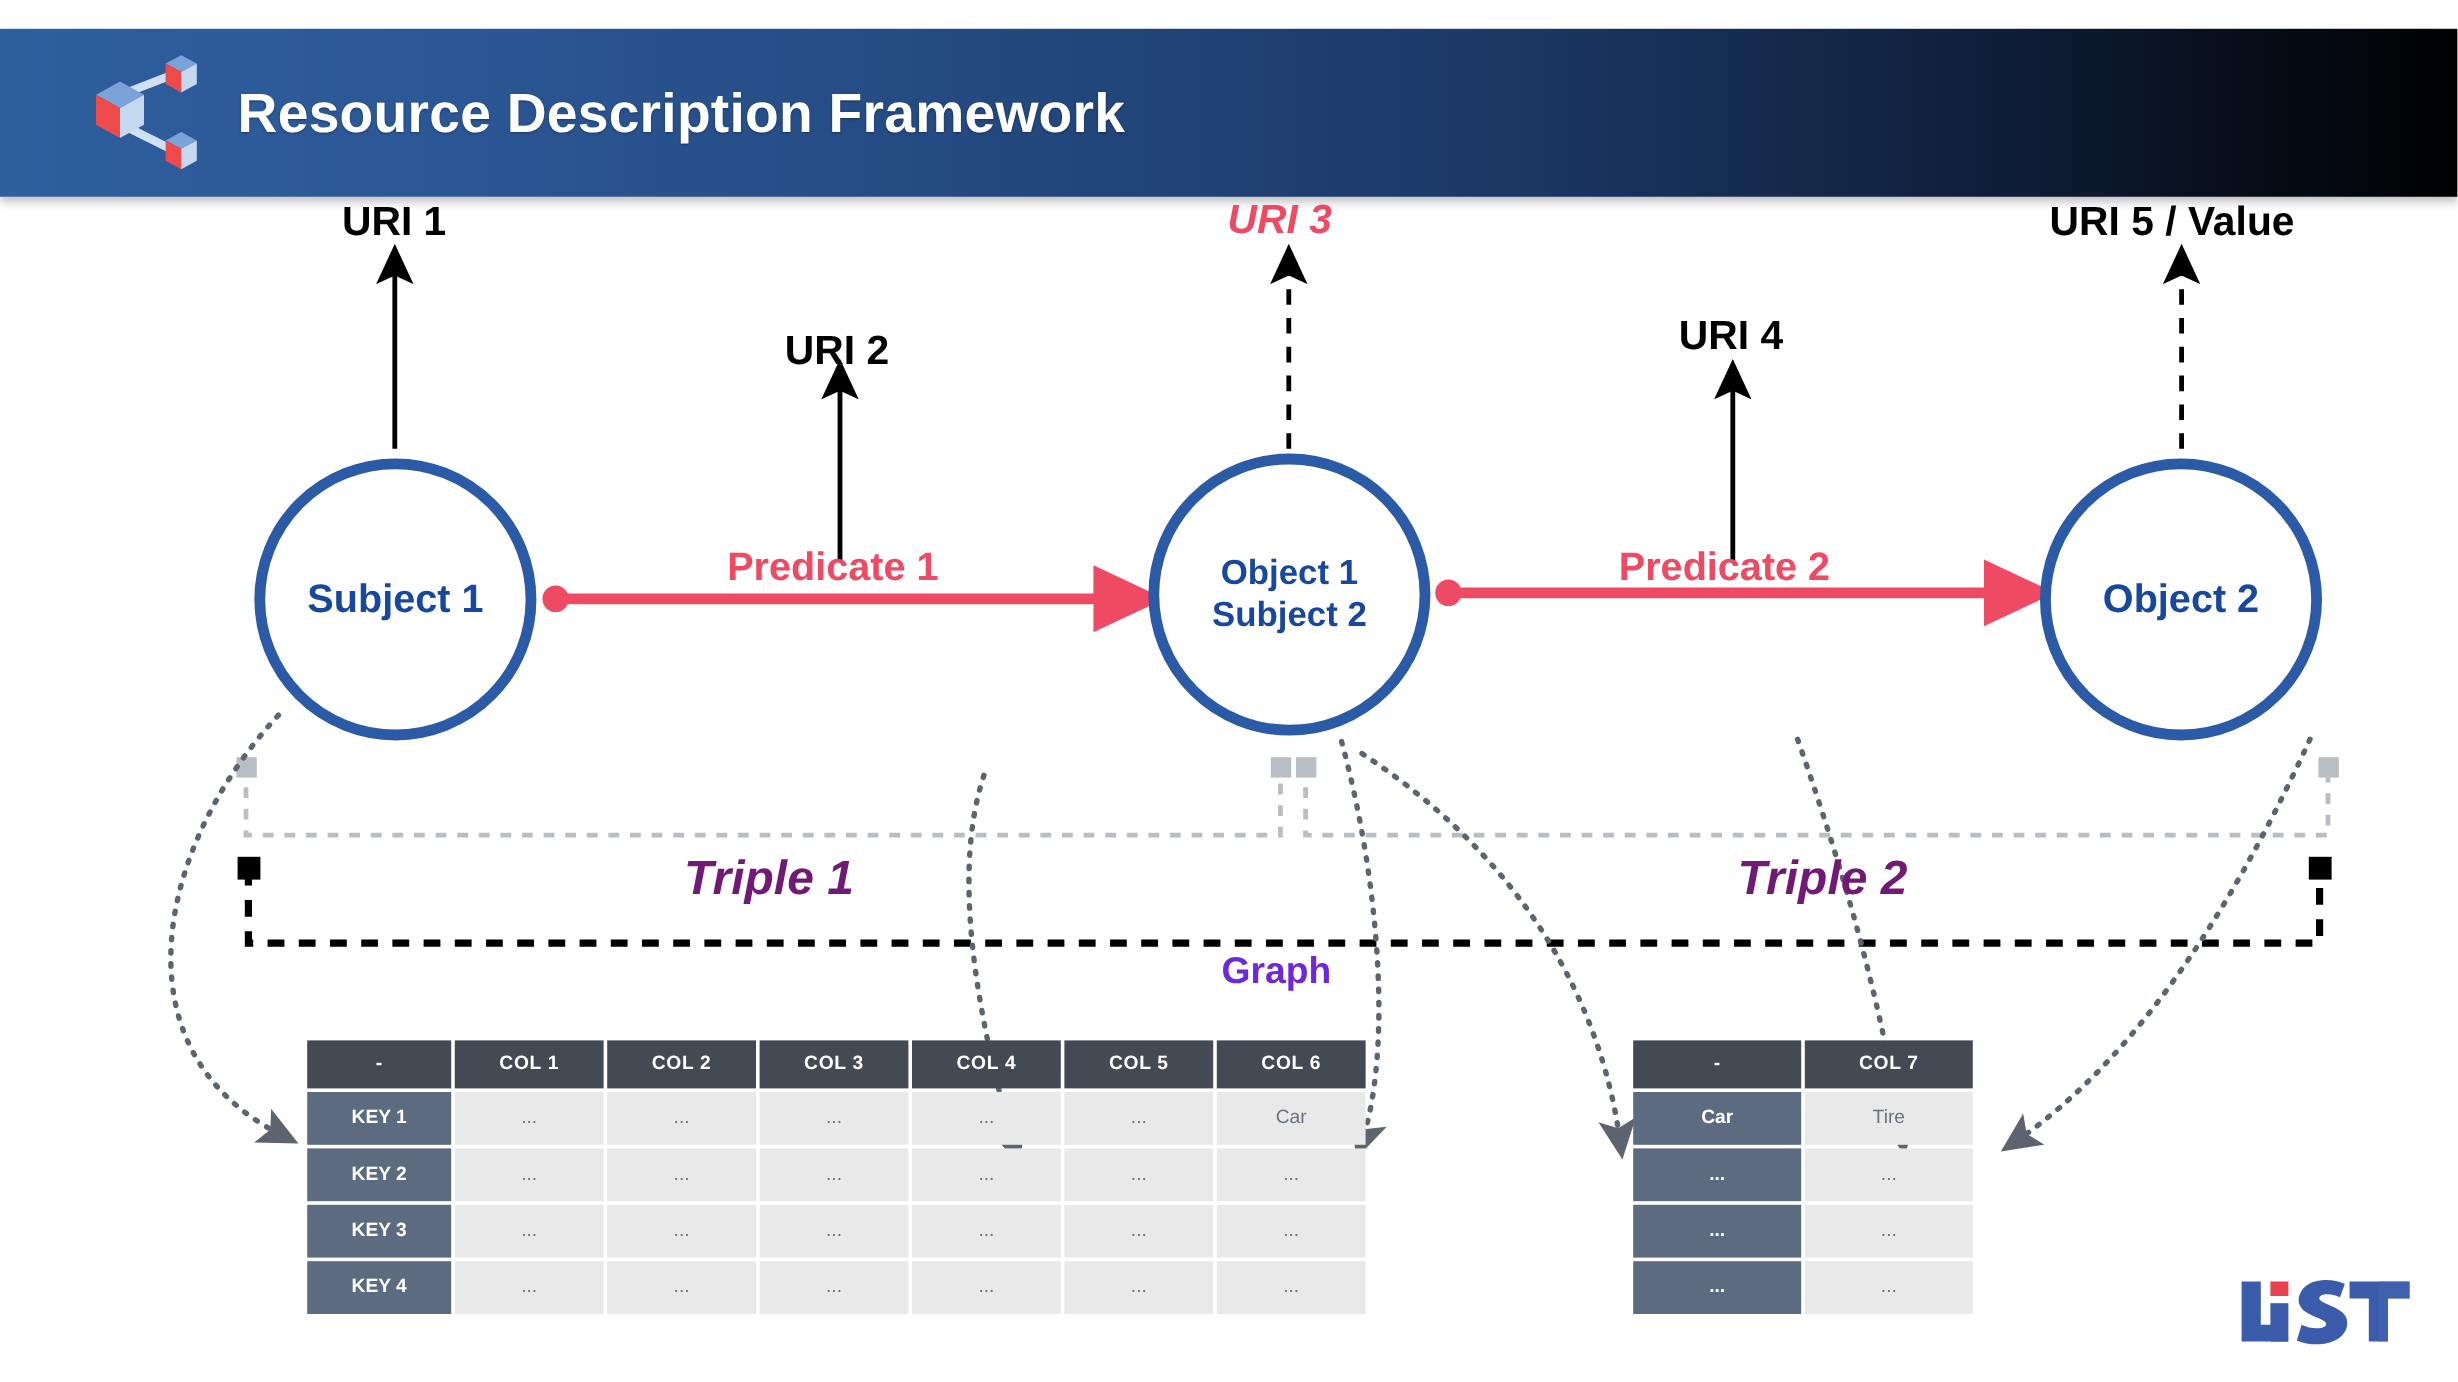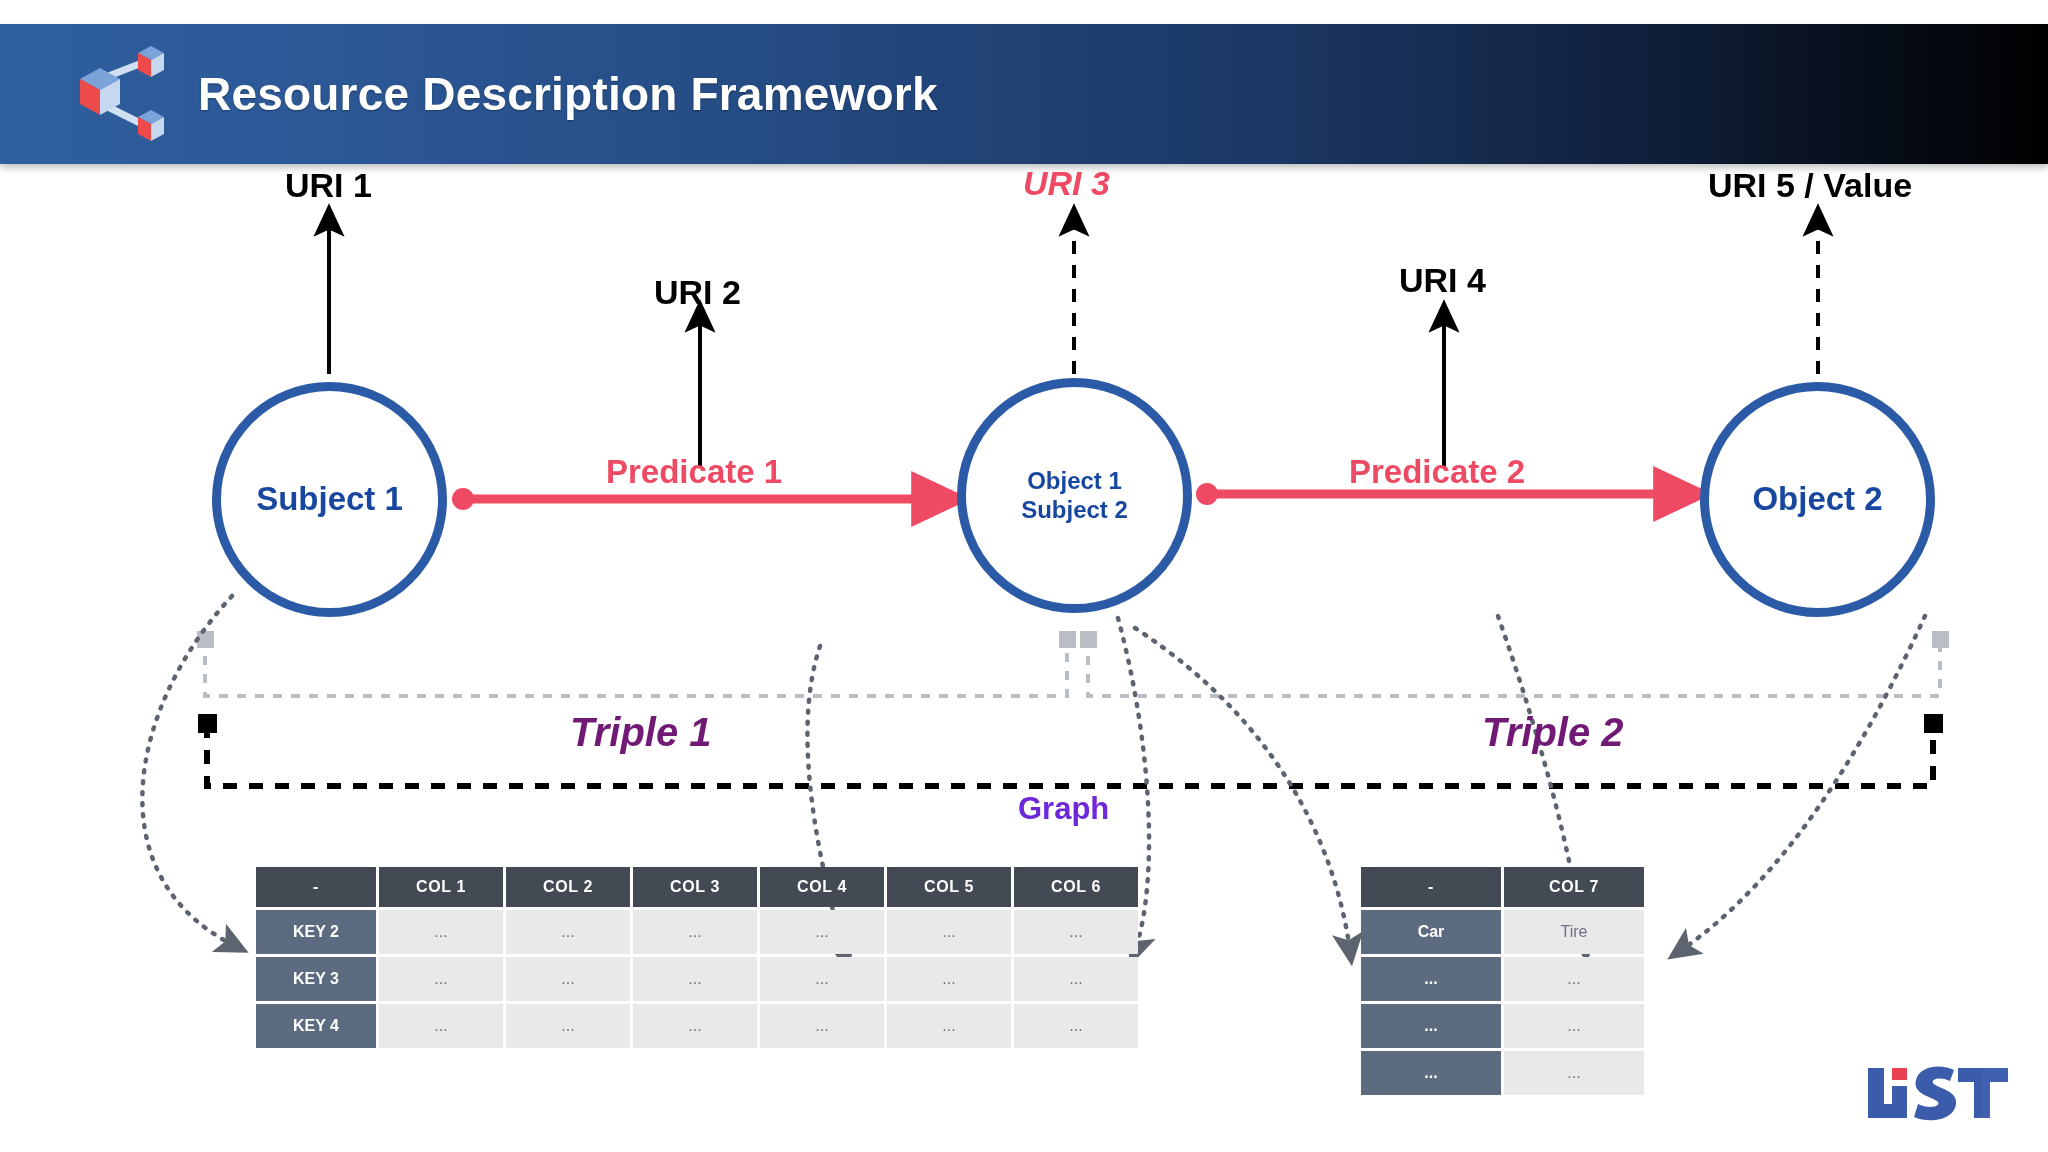--- a/index.html
+++ b/index.html
@@ -20,40 +20,40 @@
   
   #canvas{position:absolute;left:0;top:176px;width:2048px;height:988px;}
   #svg-layer{position:absolute;left:0;top:0;width:2048px;height:988px;}
 
   
   .node{position:absolute;border:9px solid #2b5aa7;border-radius:50%;
         background:#ffffff;box-sizing:border-box;
         display:flex;flex-direction:column;align-items:center;justify-content:center;
         color:#17479e;font-weight:bold;line-height:1.18;text-align:center;}
   #node-subject1{left:212px;top:206px;width:235px;height:235px;font-size:33px;}
-  #node-object1{left:957px;top:202px;width:235px;height:235px;font-size:24px;}
+  #node-object1{left:957px;top:202px;width:235px;height:235px;font-size:29px;}
   #node-object2{left:1700px;top:206px;width:235px;height:235px;font-size:33px;align-items:center;}
 
   
   .lbl{position:absolute;white-space:nowrap;}
   .uri-black{color:#000000;font-weight:bold;font-size:34px;}
   .uri-red{color:#ef4a63;font-weight:bold;font-style:italic;font-size:34px;}
   .predicate{color:#ef4a63;font-weight:bold;font-size:33px;}
   .triple{color:#701a75;font-weight:bold;font-size:40px;font-style:italic;}
   .graph-lbl{color:#6d28d9;font-weight:bold;font-size:31px;}
 
   #lbl-uri1{left:285px;top:-10px;}
   #lbl-uri2{left:654px;top:85px;margin-top:12px;}
   #lbl-uri3{left:1023px;top:-12px;}
   #lbl-uri4{left:1399px;top:85px;}
   #lbl-uri5{left:1708px;top:-10px;}
   #lbl-pred1{left:606px;top:277px;}
   #lbl-pred2{left:1349px;top:277px;text-align:right;}
   #lbl-triple1{left:570px;top:534px;}
-  #lbl-triple2{left:1448px;top:534px;margin-left:34px;}
+  #lbl-triple2{left:1448px;top:534px;}
   #lbl-graph{left:1018px;top:615px;}
 
   
   .tbl{position:absolute;border-collapse:separate;border-spacing:3px 3px;}
   .tbl th,.tbl td{font-size:16px;text-align:center;vertical-align:middle;
                   font-weight:bold;padding:0;}
   .tbl th{background:#434a54;color:#ffffff;height:40px;letter-spacing:.6px;}
   .tbl td.keycell{background:#5c6b80;color:#ffffff;height:44px;}
   .tbl td.datacell{background:#e9e9ea;color:#6b7280;font-weight:normal;height:44px;}
   #table-left{left:253px;top:688px;}
@@ -193,20 +193,29 @@
         <th>COL 1</th>
         <th>COL 2</th>
         <th>COL 3</th>
         <th>COL 4</th>
         <th>COL 5</th>
         <th>COL 6</th>
       </tr>
     </thead>
     <tbody>
       <tr>
+        <td class="keycell">KEY 1</td>
+        <td class="datacell">...</td>
+        <td class="datacell">...</td>
+        <td class="datacell">...</td>
+        <td class="datacell">...</td>
+        <td class="datacell">...</td>
+        <td class="datacell">Car</td>
+      </tr>
+      <tr>
         <td class="keycell">KEY 2</td>
         <td class="datacell">...</td>
         <td class="datacell">...</td>
         <td class="datacell">...</td>
         <td class="datacell">...</td>
         <td class="datacell">...</td>
         <td class="datacell">...</td>
       </tr>
       <tr>
         <td class="keycell">KEY 3</td>

